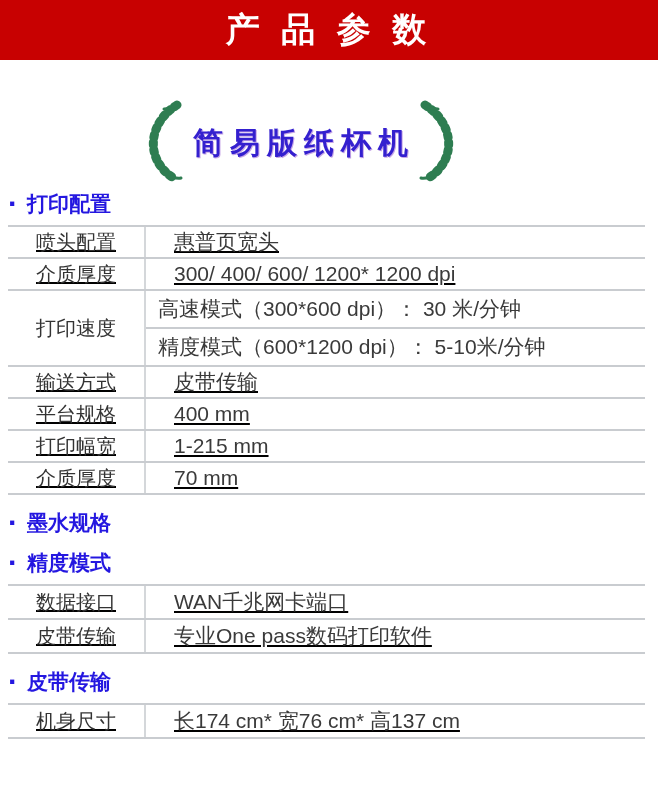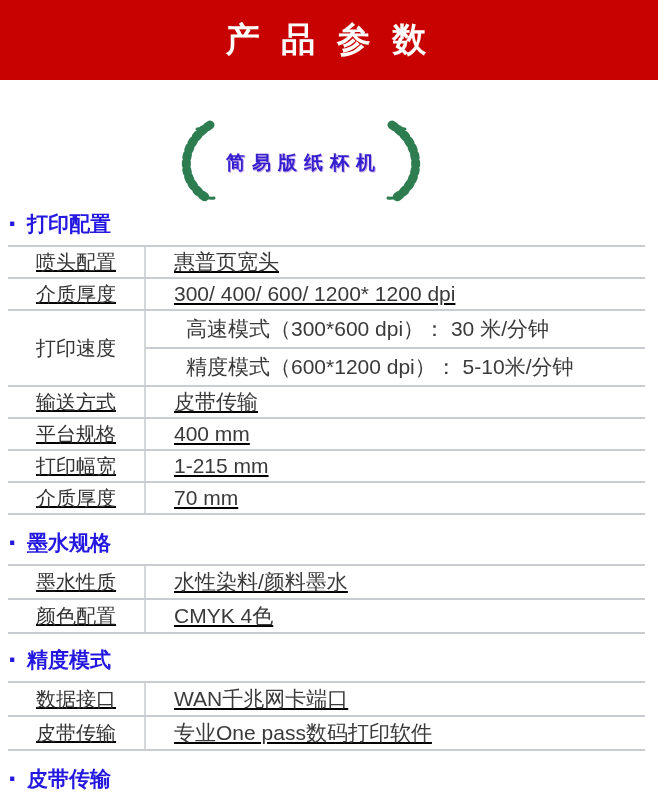--- a/index.html
+++ b/index.html
@@ -4,37 +4,37 @@
 <style>
   html,body{margin:0;padding:0;}
   body{
     width:658px;height:800px;background:#ffffff;overflow:hidden;
     font-family:"Liberation Sans","DejaVu Sans",sans-serif;
   }
   .page{width:658px;height:800px;position:relative;}
 
   
   .header{
-    height:80px;background:#c80101;
+    height:60px;background:#c80101;
     display:flex;align-items:center;justify-content:center;
   }
   .header-title{
     color:#ffffff;font-size:34px;font-weight:bold;letter-spacing:6px;
     white-space:pre;
   }
 
   
   .badge{
     margin-top:40px;height:86px;
     display:flex;align-items:center;justify-content:center;
     position:relative;left:-28px;
   }
   .laurel{flex:0 0 auto;}
   .badge-title{
-    font-size:19px;font-weight:bold;letter-spacing:7px;
+    font-size:30px;font-weight:bold;letter-spacing:7px;
     color:#3420cf;margin:0 4px 0 10px;
     text-shadow:1px 1px 0 rgba(130,60,200,0.45);
     white-space:nowrap;
   }
 
   
   .content{margin:0 13px 0 8px;}
 
   .section-title{
     display:flex;align-items:center;
@@ -60,21 +60,21 @@
   .spec-value{
     flex:1;display:flex;align-items:center;
     padding-left:28px;font-size:21px;color:#3a3a3a;
     white-space:nowrap;
     text-align:right;
   }
   .row-h{min-height:30px;text-decoration:underline;}
   .subvals{flex:1;display:flex;flex-direction:column;}
   .subval{
     height:36px;display:flex;align-items:center;
-    padding-left:40px;font-size:21px;color:#3a3a3a;white-space:nowrap;
+    padding-left:12px;font-size:21px;color:#3a3a3a;white-space:nowrap;
   }
   .subval + .subval{border-top:2px solid #c9ccd0;}
 
   .mt-s1{margin-top:4px;}
   .gap-title-table{margin-top:7px;}
   .mt-s2{margin-top:14px;}
   .mt-s3{margin-top:12px;}
   .mt-s4{margin-top:14px;}
   .spec-table .spec-row:last-child{border-bottom:2px solid #c9ccd0;}
 </style>
@@ -142,30 +142,20 @@
       <div class="spec-row row-h">
         <div class="spec-label">介质厚度</div>
         <div class="spec-value">70 mm</div>
       </div>
     </div>
 
     <div class="section-title mt-s2">
       <span class="bullet">·</span>
       <span>墨水规格</span>
     </div>
-    <div class="spec-table gap-title-table">
-      <div class="spec-row row-h" style="min-height:32px;">
-        <div class="spec-label">墨水性质</div>
-        <div class="spec-value">水性染料/颜料墨水</div>
-      </div>
-      <div class="spec-row row-h" style="min-height:32px;">
-        <div class="spec-label">颜色配置</div>
-        <div class="spec-value">CMYK 4色</div>
-      </div>
-    </div>
 
     <div class="section-title mt-s3">
       <span class="bullet">·</span>
       <span>精度模式</span>
     </div>
     <div class="spec-table gap-title-table">
       <div class="spec-row row-h" style="min-height:32px;">
         <div class="spec-label">数据接口</div>
         <div class="spec-value">WAN千兆网卡端口</div>
       </div>

